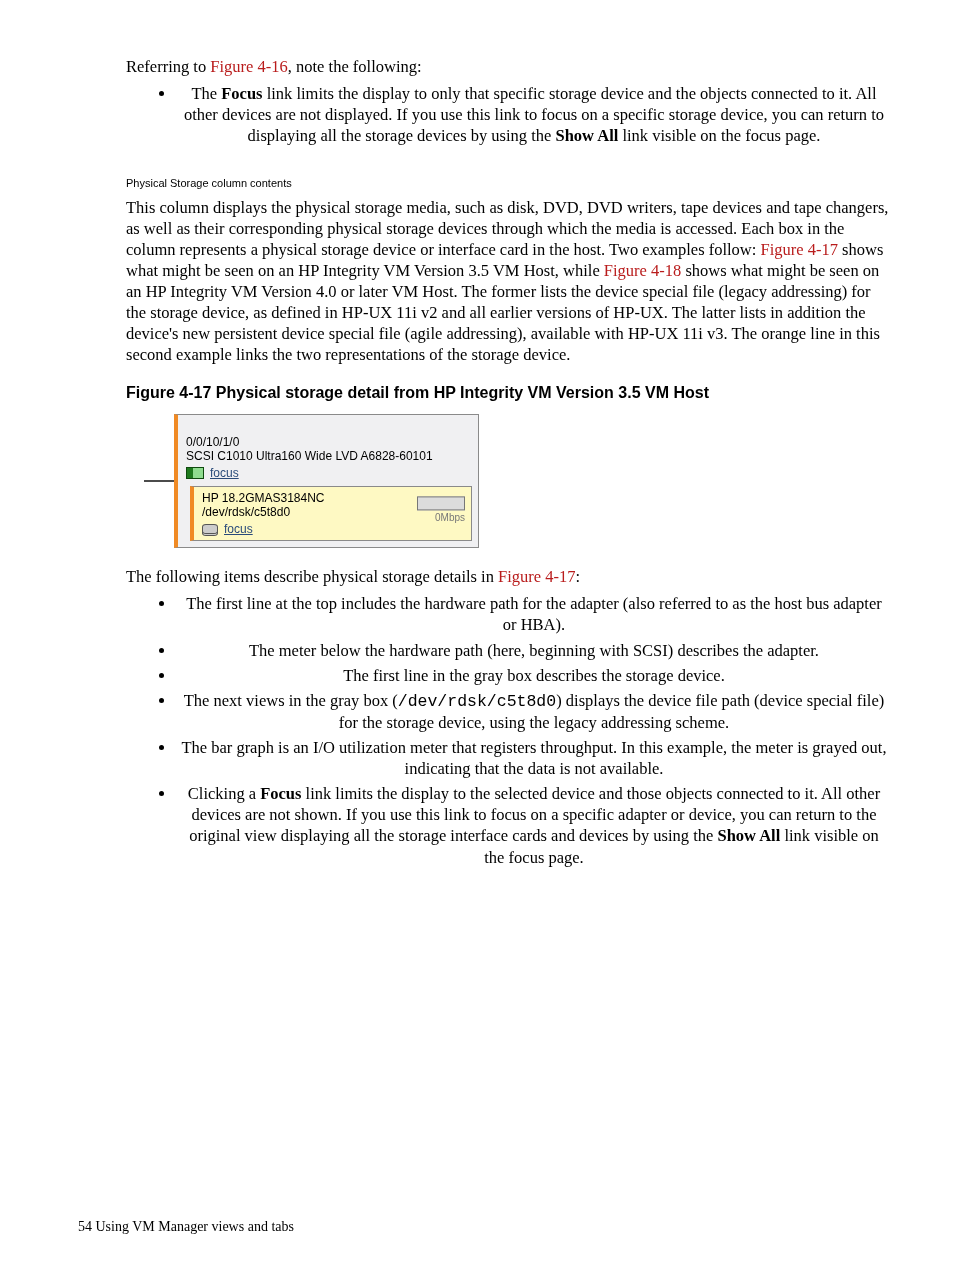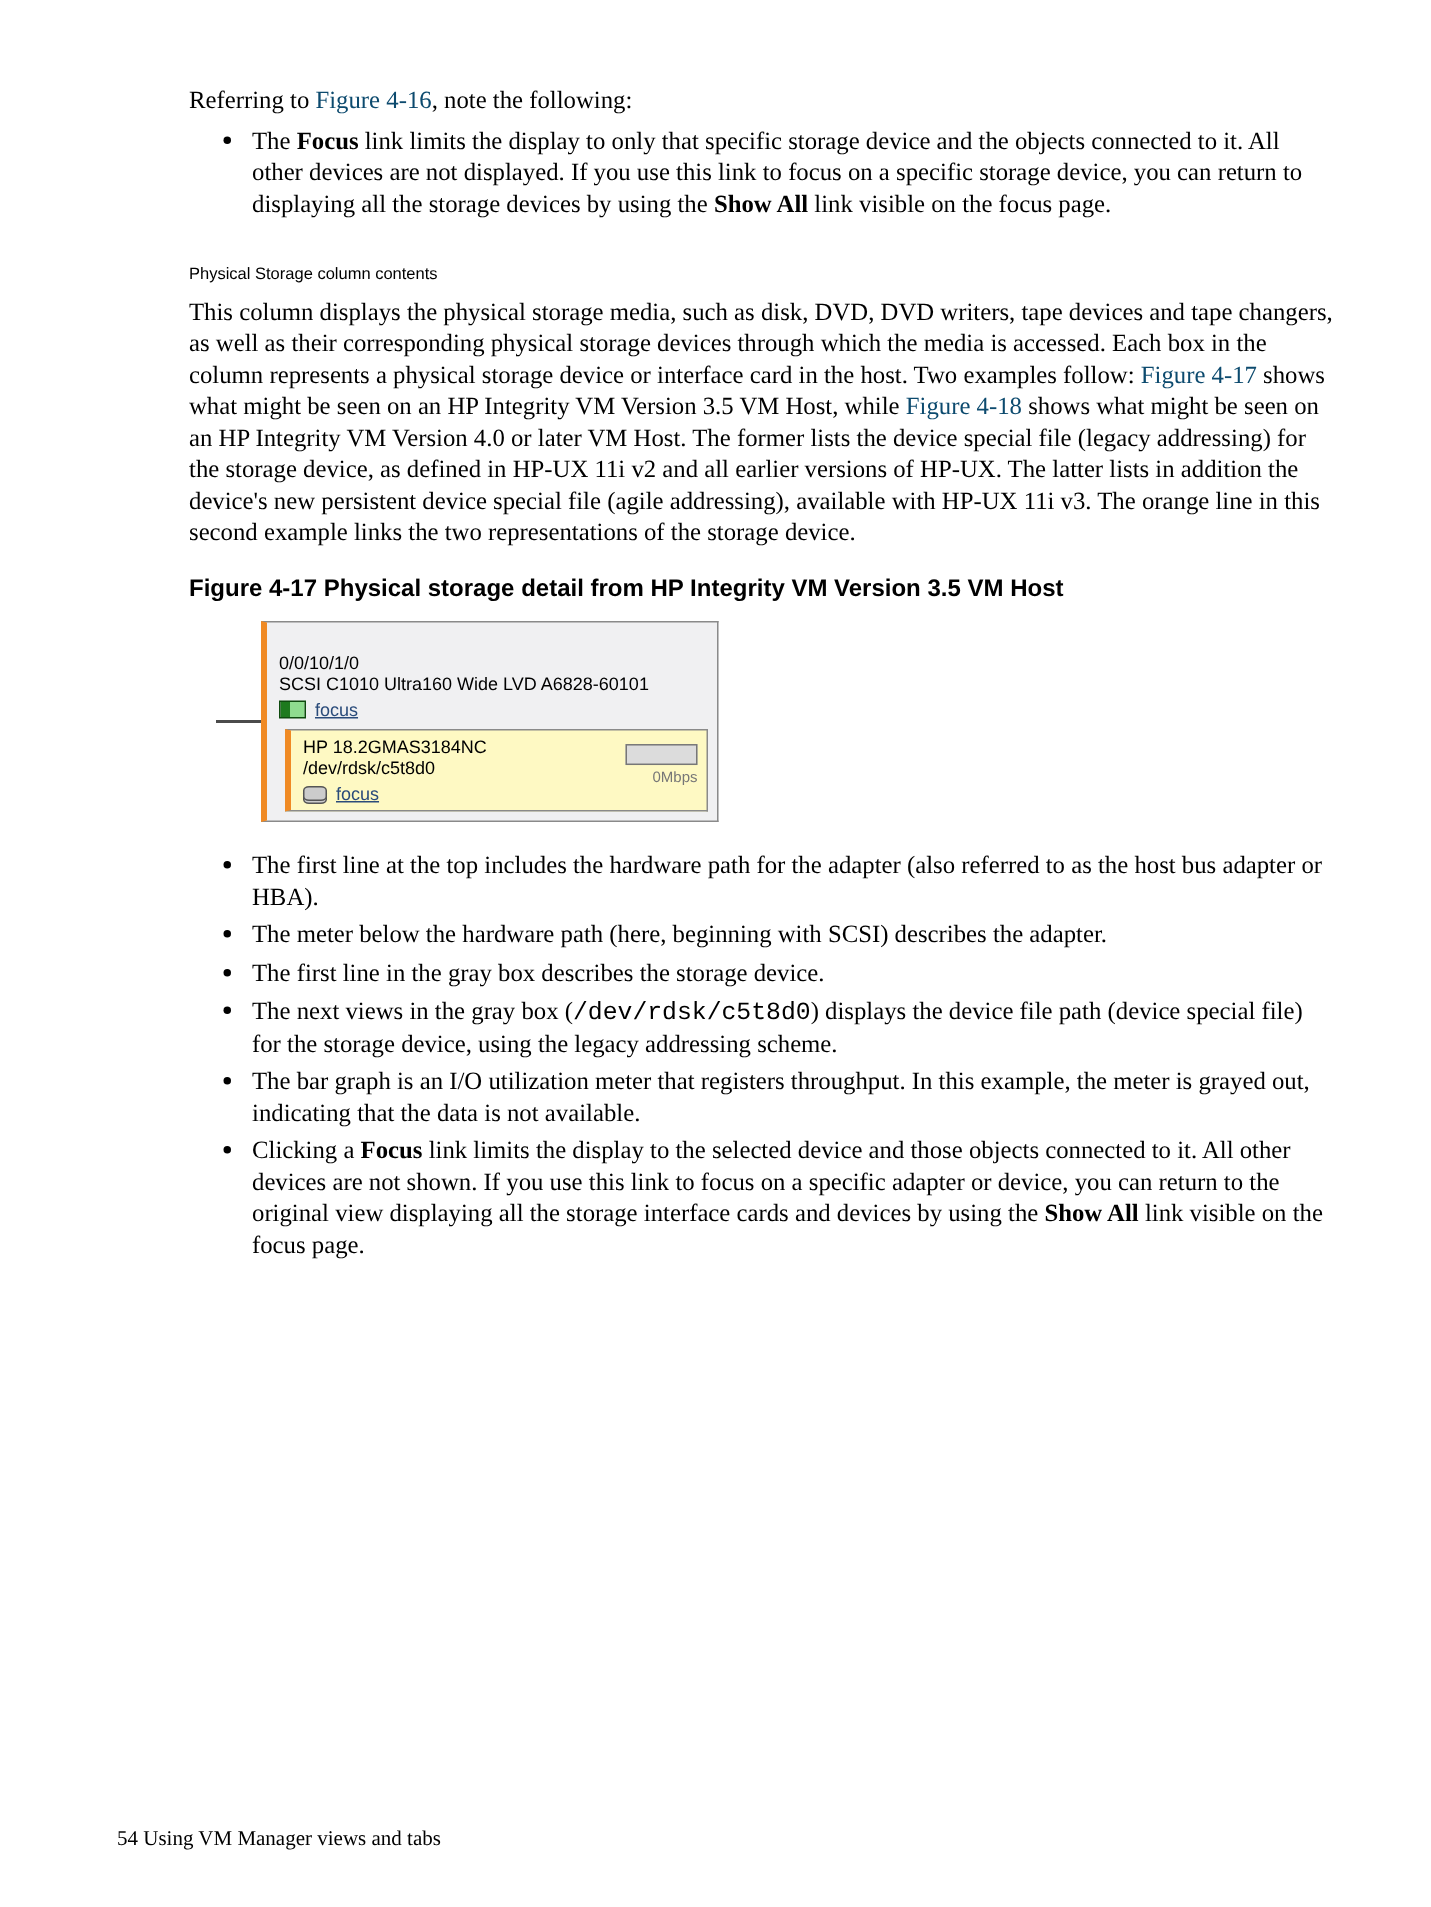--- a/index.html
+++ b/index.html
@@ -17,24 +17,25 @@
     padding: 56px 64px 0 126px;
     font-size: 16.5px;
     line-height: 1.28;
   }
   .page p { margin: 0 0 6px 0; }
   ul.bullets {
     margin: 4px 0 8px 0;
     padding-left: 36px;
   }
   ul.bullets li {
-    margin: 0 0 4px 4px;
+    margin: 0 0 4px 14px;
     padding-left: 2px;
+    text-align: center;
   }
-  .link { color: #0c4a6e; text-decoration: none; }
+  .link { color: #b91c1c; text-decoration: none; }
   .bold { font-weight: 700; }
   .code { font-family: "Courier New", Courier, monospace; }
   .subhead {
     font-family: Arial, Helvetica, sans-serif;
     font-size: 11px;
     font-weight: 400;
     margin: 30px 0 6px 0;
   }
   .figcap {
     font-family: Arial, Helvetica, sans-serif;
@@ -145,20 +146,23 @@
           <a href="#" class="focus-link">focus</a>
         </div>
         <div class="bar">
           <span class="meter"></span>
           <span class="mbps">0Mbps</span>
         </div>
       </div>
     </div>
   </div>
 
+  <p>
+    <span>The following items describe physical storage details in </span><a class="link" href="#">Figure 4-17</a><span>:</span>
+  </p>
 
   <ul class="bullets">
     <li>The first line at the top includes the hardware path for the adapter (also referred to as the host bus adapter or HBA).</li>
     <li>The meter below the hardware path (here, beginning with SCSI) describes the adapter.</li>
     <li>The first line in the gray box describes the storage device.</li>
     <li>
       <span>The next views in the gray box (</span><span class="code">/dev/rdsk/c5t8d0</span><span>) displays the device file path (device special file) for the storage device, using the legacy addressing scheme.</span>
     </li>
     <li>The bar graph is an I/O utilization meter that registers throughput. In this example, the meter is grayed out, indicating that the data is not available.</li>
     <li>

